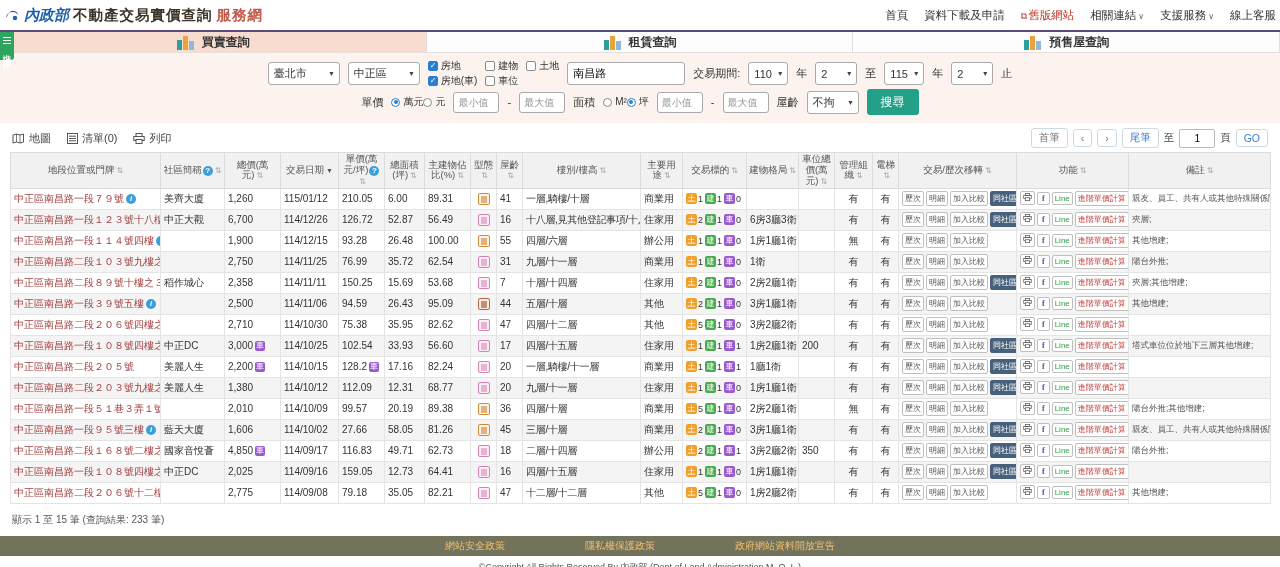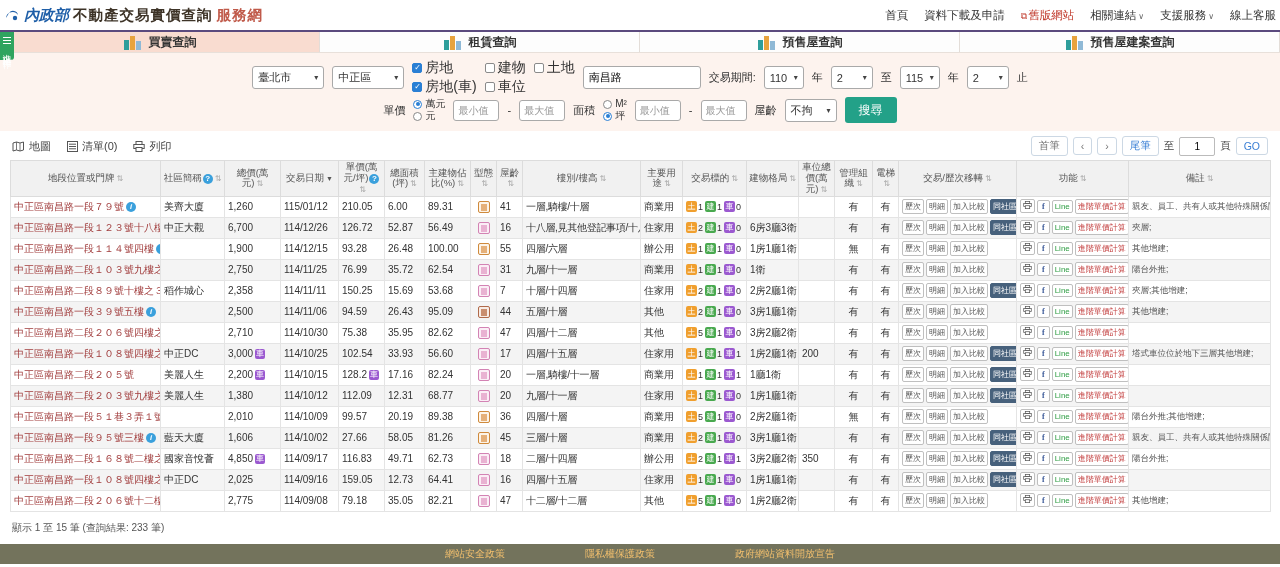--- a/index.html
+++ b/index.html
@@ -35,26 +35,26 @@
   
   .filters { background:#fdf3ee; padding:5px 0 7px; }
   .frow { display:flex; align-items:center; justify-content:center; gap:8px; margin:1px 0; font-size:11px; }
   .sel { display:inline-flex; align-items:center; justify-content:space-between; gap:6px; background:#fff;
          border:1px solid #a9a9a9; border-radius:3px; height:23px; padding:0 5px; font-size:11px; cursor:pointer; }
   .sel .sc { font-size:8px; color:#444; }
   .w-city{width:72px}.w-dist{width:72px}.w-yr{width:40px}.w-mo{width:42px}.w-age{width:52px}
   .txtin { height:23px; border:1px solid #a9a9a9; border-radius:3px; padding:0 5px; font-size:11px; width:118px; background:#fff; }
   .numin { height:21px; border:1px solid #a9a9a9; border-radius:3px; padding:0 4px; font-size:10px; width:46px; background:#fff; }
   .numin::placeholder,.txtin::placeholder { color:#999; }
-  .cbgrid { display:inline-grid; grid-template-columns:auto auto auto; gap:1px 8px; font-size:14px; }
+  .cbgrid { display:inline-grid; grid-template-columns:auto auto auto; gap:1px 8px; font-size:10px; }
   .cbitem { display:flex; align-items:center; gap:3px; cursor:pointer; white-space:nowrap; }
   .cbox { width:10px; height:10px; border:1px solid #8a8a8a; border-radius:2px; background:#fff; position:relative; }
   .cbox.on { background:#2a7fd4; border-color:#2a7fd4; }
   .cbox.on::after { content:"✓"; color:#fff; font-size:8px; position:absolute; left:1px; top:-1px; }
-  .rgroup { display:inline-flex; flex-direction:column; gap:0; font-size:10px; line-height:12px; }
+  .rgroup { display:inline-flex; gap:0; font-size:10px; line-height:12px; }
   .ritem { display:flex; align-items:center; gap:3px; cursor:pointer; }
   .rdot { width:9px; height:9px; border:1px solid #888; border-radius:50%; background:#fff; position:relative; }
   .rdot.on { border-color:#2a7fd4; }
   .rdot.on::after { content:""; position:absolute; left:1.5px; top:1.5px; width:4px; height:4px; border-radius:50%; background:#2a7fd4; }
   .lbl { font-size:11px; color:#333; white-space:nowrap; }
   .btn-search { background:#23a188; color:#fff; border:none; border-radius:3px; height:26px; padding:0 14px;
                 font-size:12px; cursor:pointer; }
 
   
   .toolbar { display:flex; align-items:center; padding:5px 12px 4px; gap:16px; font-size:11px; color:#444; }
@@ -148,28 +148,20 @@
       </svg>
       <span>租賃查詢</span>
     </div>
     <div class="tab">
       <svg width="19" height="15">
         <rect x="1" y="5" width="5" height="10" fill="#2e9e9b"></rect>
         <rect x="7" y="1" width="5" height="14" fill="#e8a33d"></rect>
         <rect x="13" y="6" width="5" height="9" fill="#8fb9d6"></rect>
       </svg>
       <span>預售屋查詢</span>
-    </div>
-    <div class="tab">
-      <svg width="19" height="15">
-        <rect x="1" y="5" width="5" height="10" fill="#2e9e9b"></rect>
-        <rect x="7" y="1" width="5" height="14" fill="#e8a33d"></rect>
-        <rect x="13" y="6" width="5" height="9" fill="#8fb9d6"></rect>
-      </svg>
-      <span>預售屋建案查詢</span>
     </div>
   </div>
 
 <div class="side-tab">
   <div class="bars">
       <div></div>
       <div></div>
       <div></div>
     </div>
   <div class="vtxt">進階操作</div>

